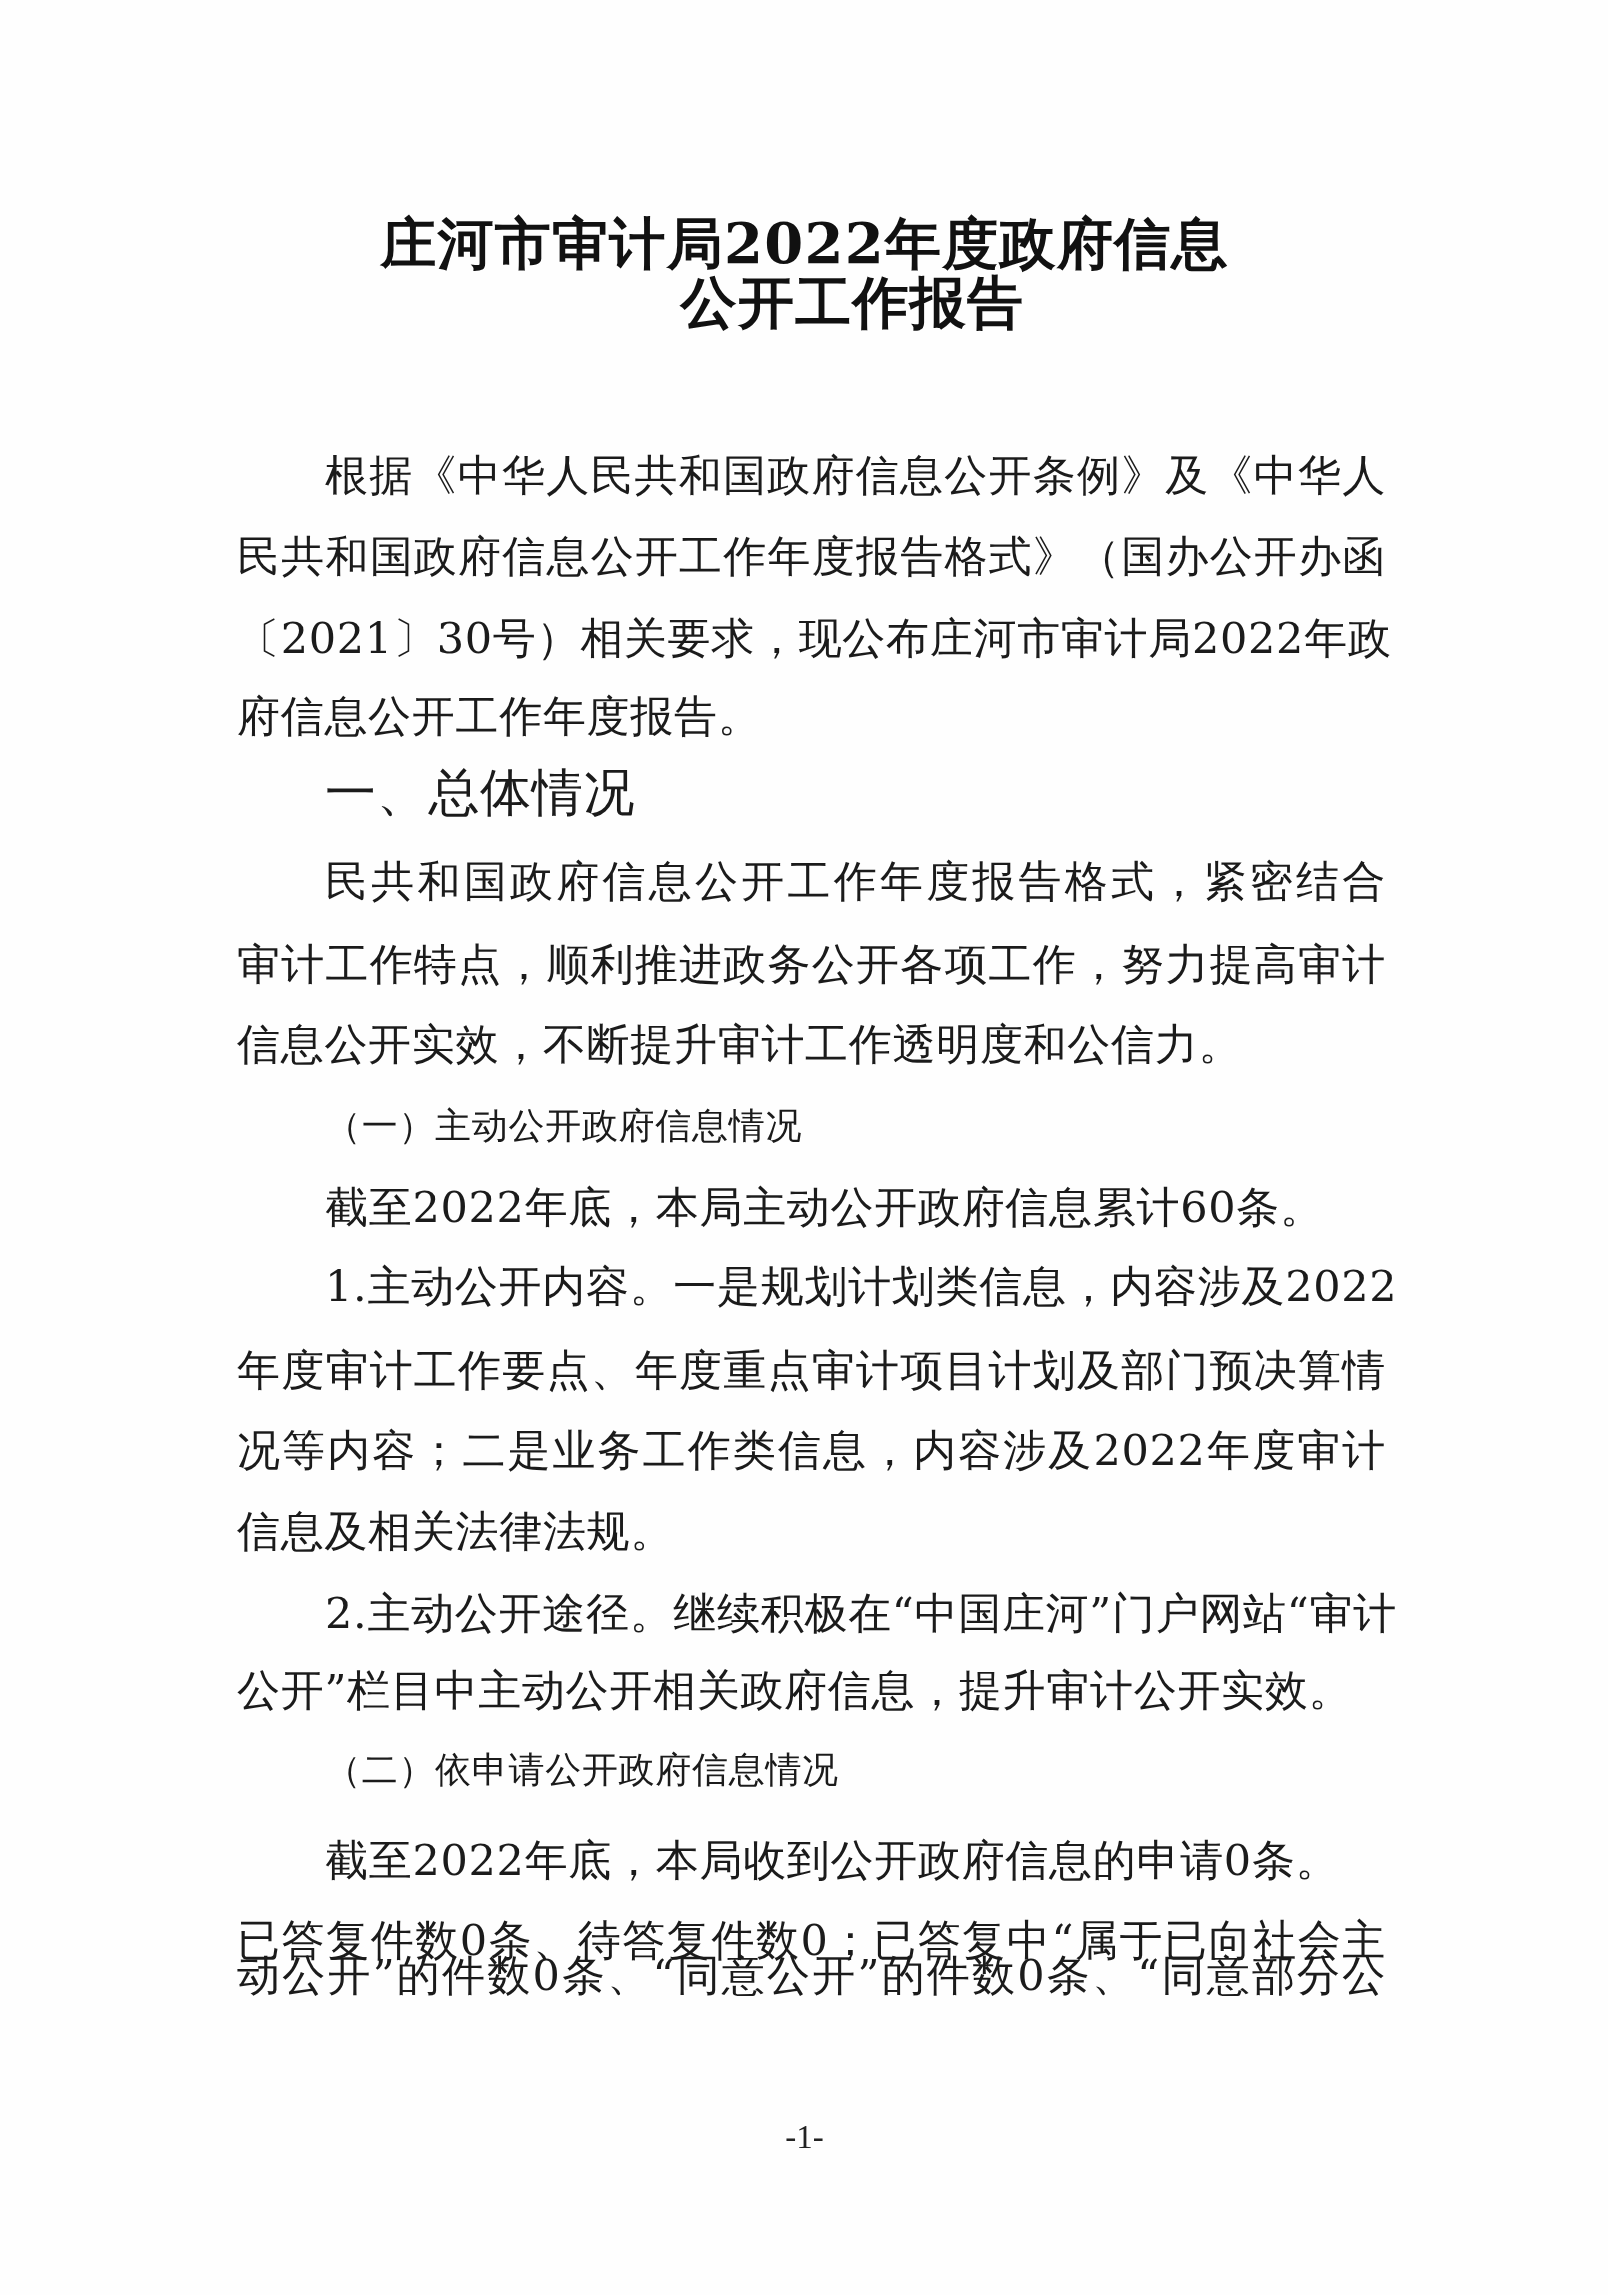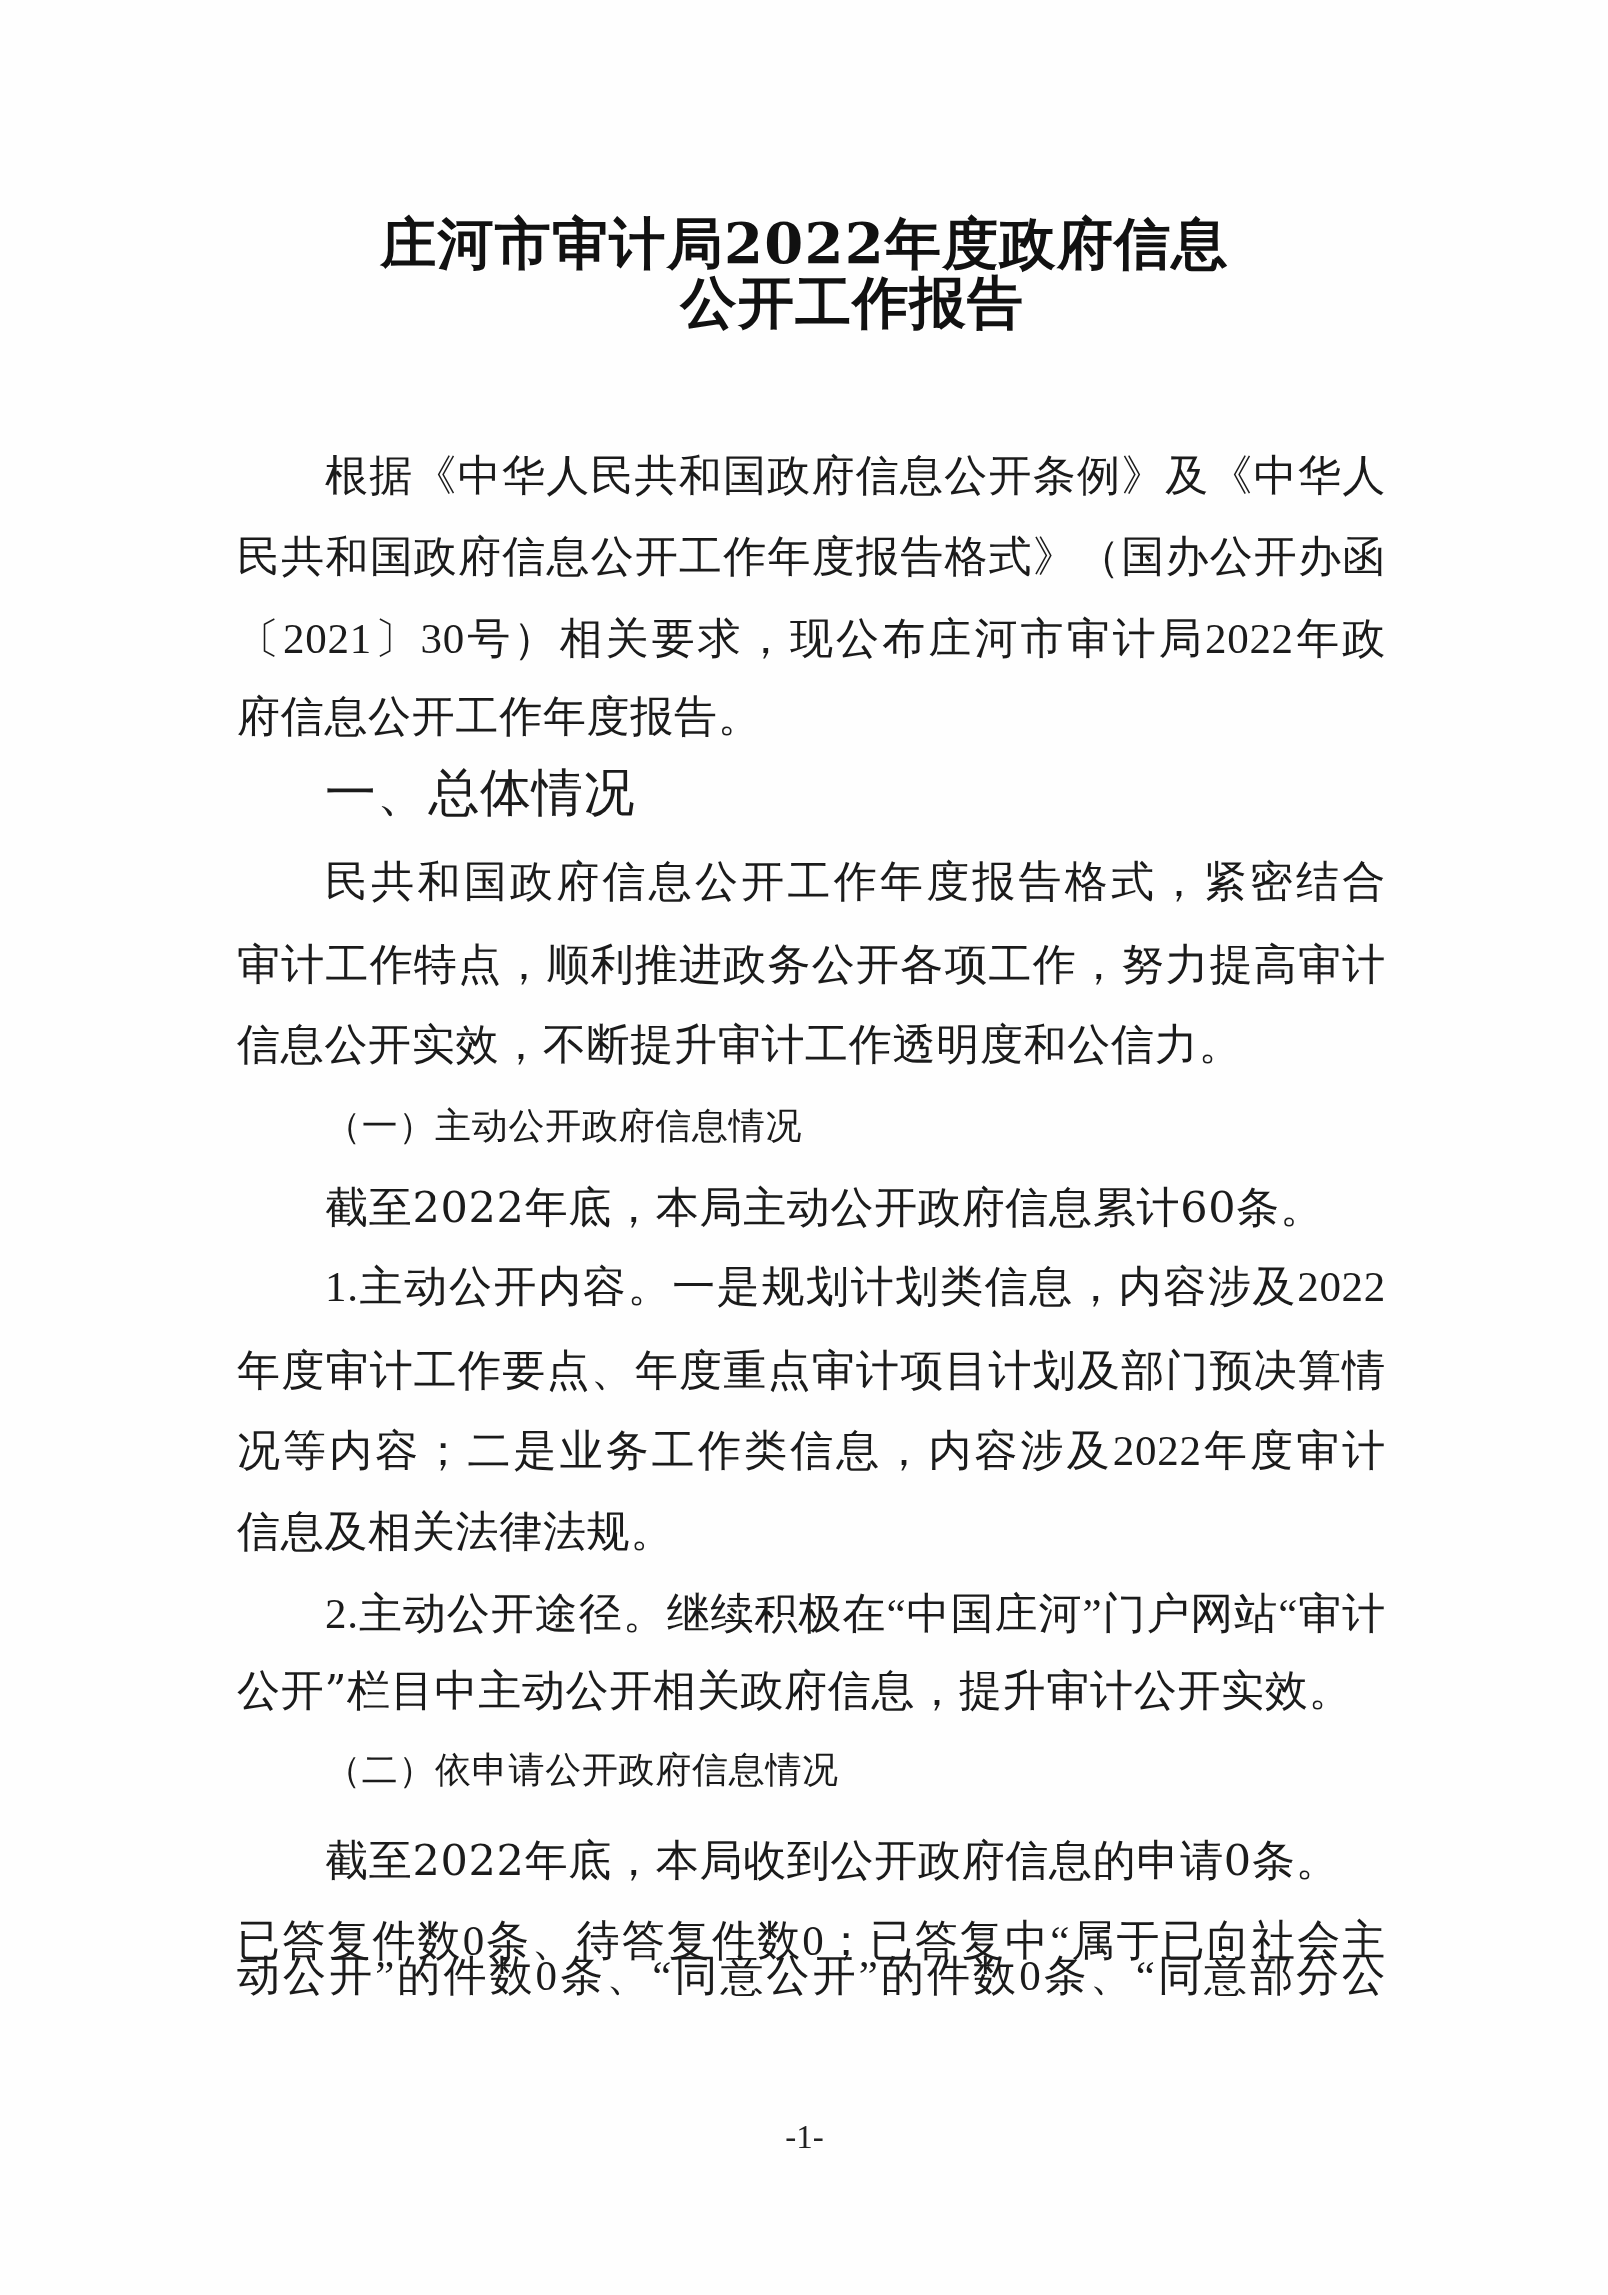--- a/index.html
+++ b/index.html
@@ -43,21 +43,20 @@
     font-size: 43px;
     line-height: 53px;
     height: 53px;
     white-space: nowrap;
     color: #1b1b1b;
     letter-spacing: 0.7px;
   }
   .line.justify {
     text-align: justify;
     text-align-last: justify;
-    font-family: Liberation Serif, serif;
   }
   .indent { padding-left: 88px; width: 1061px; }
   .heading1 { font-family: Liberation Serif, serif; font-size: 51px; }
   .heading2 { font-size: 36px; }
   .page-number {
     position: absolute;
     top: 2117px;
     left: 0;
     width: 1609px;
     text-align: center;

